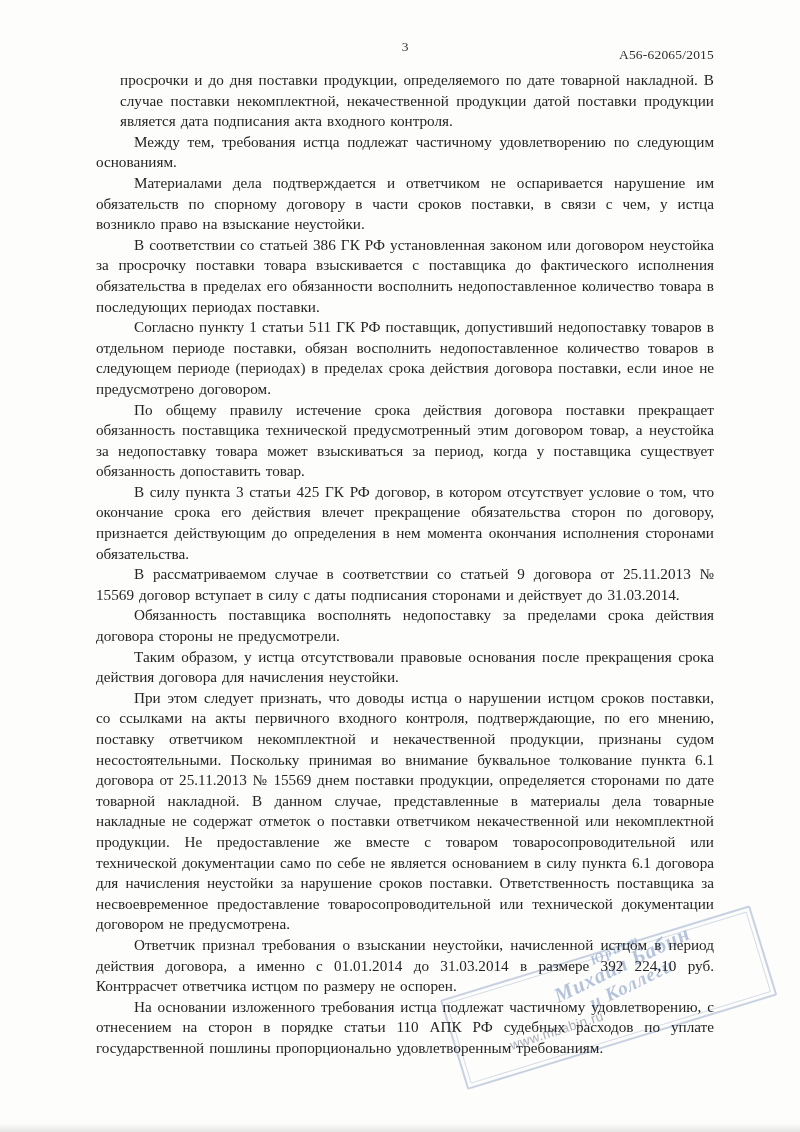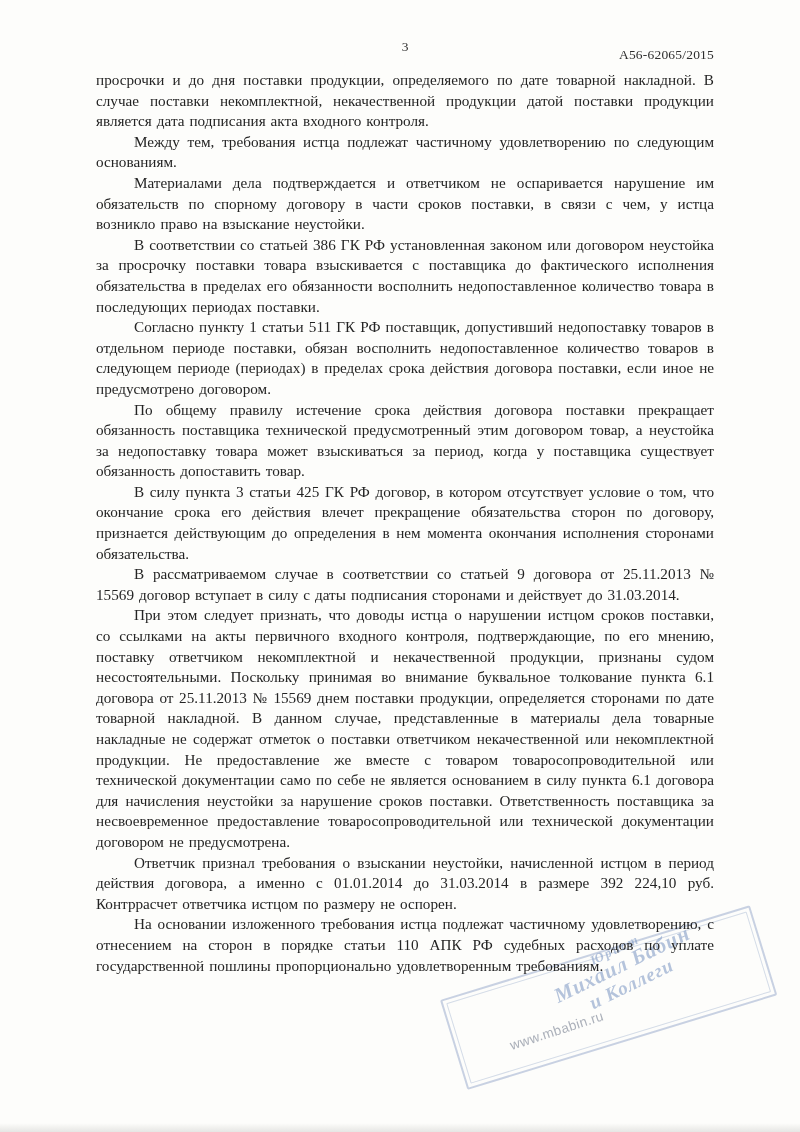--- a/index.html
+++ b/index.html
@@ -13,21 +13,21 @@
   .hdr{position:absolute;top:39px;left:96px;width:618px;height:18px;font-size:13.5px;color:#2e2e2e;}
   .page-number{position:absolute;left:0;right:0;text-align:center;}
   .case-number{position:absolute;right:0;top:8px;letter-spacing:.2px;}
   
   .doc{
     position:absolute;top:70px;left:96px;width:618px;z-index:2;
     font-size:15.2px;line-height:20.6px;text-align:justify;
     word-spacing:1.2px;
   }
   .doc p{margin:0;text-indent:38px;}
-  .doc p.cont{text-indent:0;}
+  .doc p.cont{text-indent:0;margin-left:24px;}
   
   .stamp{
     position:absolute;left:440px;top:1000px;width:320px;height:90px;
     transform:rotate(-17deg);transform-origin:0 0;z-index:1;
     border:2px solid rgba(156,173,205,0.55);border-radius:2px;
     background:rgba(255,255,255,0);
   }
   .stamp::before{
     content:"";position:absolute;inset:3px;
     border:1.5px solid rgba(156,173,205,0.42);border-radius:1px;
@@ -67,20 +67,22 @@
 
   <div class="doc">
     <p class="cont">просрочки и до дня поставки продукции, определяемого по дате товарной накладной. В случае поставки некомплектной, некачественной продукции датой поставки продукции является дата подписания акта входного контроля.</p>
     <p>Между тем, требования истца подлежат частичному удовлетворению по следующим основаниям.</p>
     <p>Материалами дела подтверждается и ответчиком не оспаривается нарушение им обязательств по спорному договору в части сроков поставки, в связи с чем, у истца возникло право на взыскание неустойки.</p>
     <p>В соответствии со статьей 386 ГК РФ установленная законом или договором неустойка за просрочку поставки товара взыскивается с поставщика до фактического исполнения обязательства в пределах его обязанности восполнить недопоставленное количество товара в последующих периодах поставки.</p>
     <p>Согласно пункту 1 статьи 511 ГК РФ поставщик, допустивший недопоставку товаров в отдельном периоде поставки, обязан восполнить недопоставленное количество товаров в следующем периоде (периодах) в пределах срока действия договора поставки, если иное не предусмотрено договором.</p>
     <p>По общему правилу истечение срока действия договора поставки прекращает обязанность поставщика технической предусмотренный этим договором товар, а неустойка за недопоставку товара может взыскиваться за период, когда у поставщика существует обязанность допоставить товар.</p>
     <p>В силу пункта 3 статьи 425 ГК РФ договор, в котором отсутствует условие о том, что окончание срока его действия влечет прекращение обязательства сторон по договору, признается действующим до определения в нем момента окончания исполнения сторонами обязательства.</p>
     <p>В рассматриваемом случае в соответствии со статьей 9 договора от 25.11.2013 № 15569 договор вступает в силу с даты подписания сторонами и действует до 31.03.2014.</p>
+    <p>Обязанность поставщика восполнять недопоставку за пределами срока действия договора стороны не предусмотрели.</p>
+    <p>Таким образом, у истца отсутствовали правовые основания после прекращения срока действия договора для начисления неустойки.</p>
     <p>При этом следует признать, что доводы истца о нарушении истцом сроков поставки, со ссылками на акты первичного входного контроля, подтверждающие, по его мнению, поставку ответчиком некомплектной и некачественной продукции, признаны судом несостоятельными. Поскольку принимая во внимание буквальное толкование пункта 6.1 договора от 25.11.2013 № 15569 днем поставки продукции, определяется сторонами по дате товарной накладной. В данном случае, представленные в материалы дела товарные накладные не содержат отметок о поставки ответчиком некачественной или некомплектной продукции. Не предоставление же вместе с товаром товаросопроводительной или технической документации само по себе не является основанием в силу пункта 6.1 договора для начисления неустойки за нарушение сроков поставки. Ответственность поставщика за несвоевременное предоставление товаросопроводительной или технической документации договором не предусмотрена.</p>
     <p>Ответчик признал требования о взыскании неустойки, начисленной истцом в период действия договора, а именно с 01.01.2014 до 31.03.2014 в размере 392 224,10 руб. Контррасчет ответчика истцом по размеру не оспорен.</p>
     <p>На основании изложенного требования истца подлежат частичному удовлетворению, с отнесением на сторон в порядке статьи 110 АПК РФ судебных расходов по уплате государственной пошлины пропорционально удовлетворенным требованиям.</p>
   </div>
 
   <div class="stamp">
     <div class="stamp-rotor">
       <div class="stamp-title">Юрист</div>
       <div class="stamp-name">Михаил Бабин</div>
       <div class="stamp-name2">и Коллеги</div>

